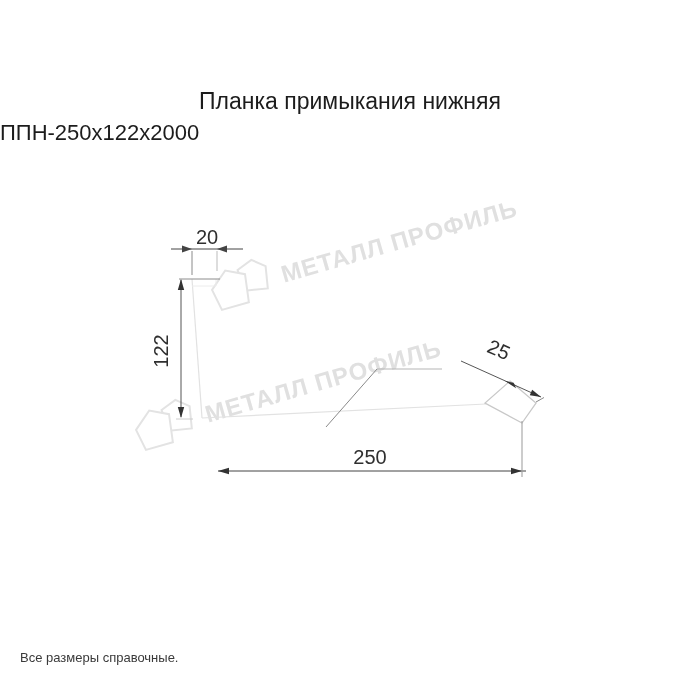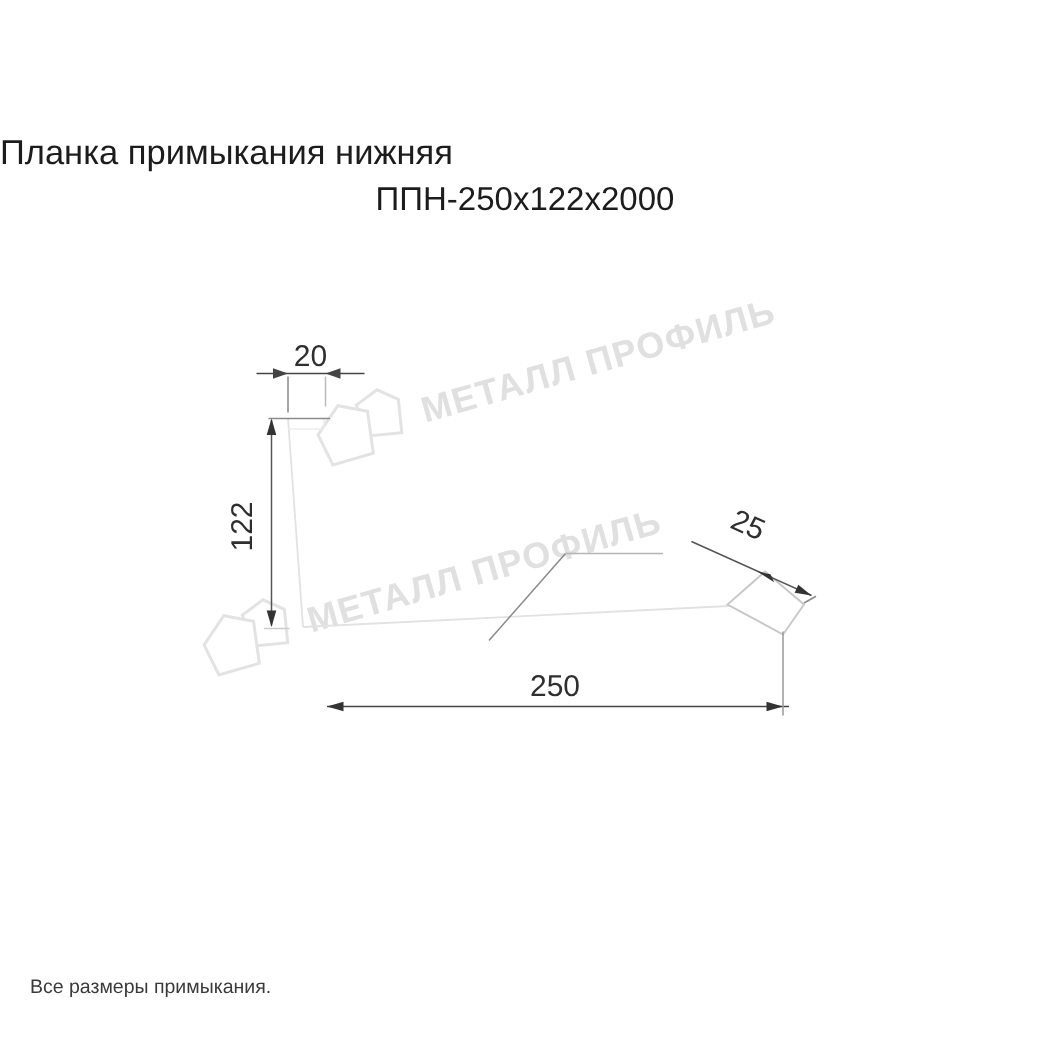--- a/index.html
+++ b/index.html
@@ -10,26 +10,26 @@
     overflow:hidden;
     font-family:"Liberation Sans",sans-serif;
   }
   .title{
     position:absolute;top:24px;left:0;width:100%;
     text-align:center;font-size:27px;font-weight:400;
     color:#161616;margin:0;letter-spacing:0.5px;
   }
   .subtitle{
     position:absolute;top:88px;left:0;width:100%;
-    text-align:left;font-size:23px;font-weight:400;
+    text-align:center;font-size:23px;font-weight:400;
     color:#1c1c1c;margin:0;
   }
   .model{
     position:absolute;top:120px;left:0;width:100%;
-    text-align:center;font-size:22px;font-weight:400;
+    font-size:22px;font-weight:400;
     color:#1c1c1c;margin:0;
   }
   .watermark{
     position:absolute;z-index:1;
     display:flex;align-items:center;gap:9px;
     transform:rotate(-16deg);
     transform-origin:30px 40px;
     pointer-events:none;
   }
   .wm1{left:212px;top:260px;}
@@ -121,16 +121,16 @@
     </g>
 
     <g>
       <line x1="377" y1="369" x2="326" y2="427" stroke="#8a8a8a" stroke-width="1"></line>
       <line x1="377" y1="369" x2="442" y2="369" stroke="#b5b5b5" stroke-width="1"></line>
     </g>
   </svg>
 
 
   <div class="footer">
-    <div>Все размеры примыкания.</div>
+    <div>Все размеры справочные.</div>
   </div>
 
 </div>
 
 </body></html>

